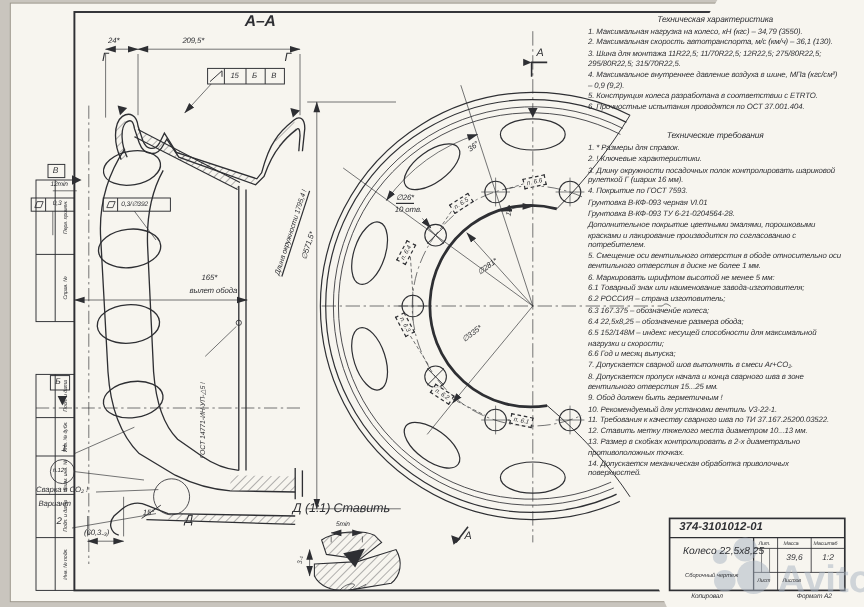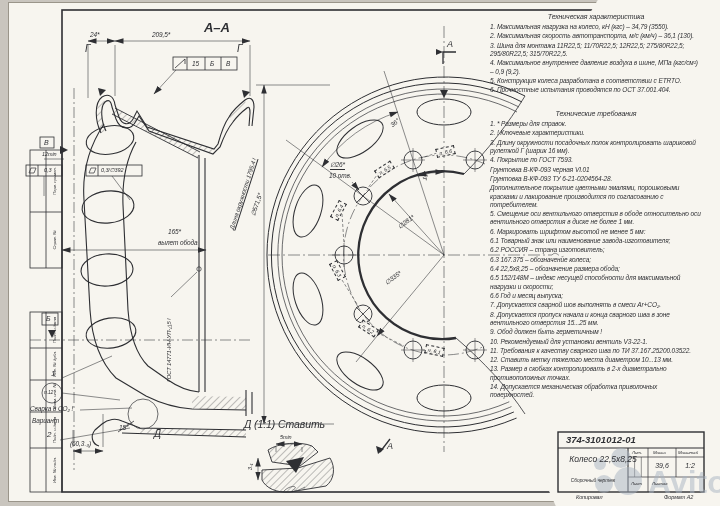--- a/index.html
+++ b/index.html
@@ -260,21 +260,21 @@
 
     <g fill="#a9b4c2" opacity="0.5">
       <circle cx="600" cy="464" r="6"></circle>
       <circle cx="604" cy="484" r="9"></circle>
       <circle cx="621" cy="458" r="10"></circle>
       <circle cx="628" cy="481" r="14"></circle>
       <text x="648" y="493" font-size="32" font-weight="bold" font-family="Liberation Sans, sans-serif">Avito</text>
     </g>
   </svg>
 
-  <div class="t big" style="left:204px;top:20px;">А–А</div>
+  <div class="t big" style="left:204px;top:10px;">А–А</div>
   <div class="t" style="left:90px;top:31px;">24*</div>
   <div class="t" style="left:152px;top:31px;">209,5*</div>
   <div class="t med" style="left:85px;top:43px;">Г</div>
   <div class="t med" style="left:237px;top:43px;">Г</div>
   <div class="t" style="left:192px;top:60px;width:12px;">15</div>
   <div class="t" style="left:210px;top:60px;">Б</div>
   <div class="t" style="left:226px;top:60px;">В</div>
   <div class="t" style="left:44px;top:139px;font-size:7px;">В</div>
   <div class="t sm" style="left:42px;top:151px;">12min</div>
   <div class="t sm" style="left:44px;top:167px;">0,3</div>

